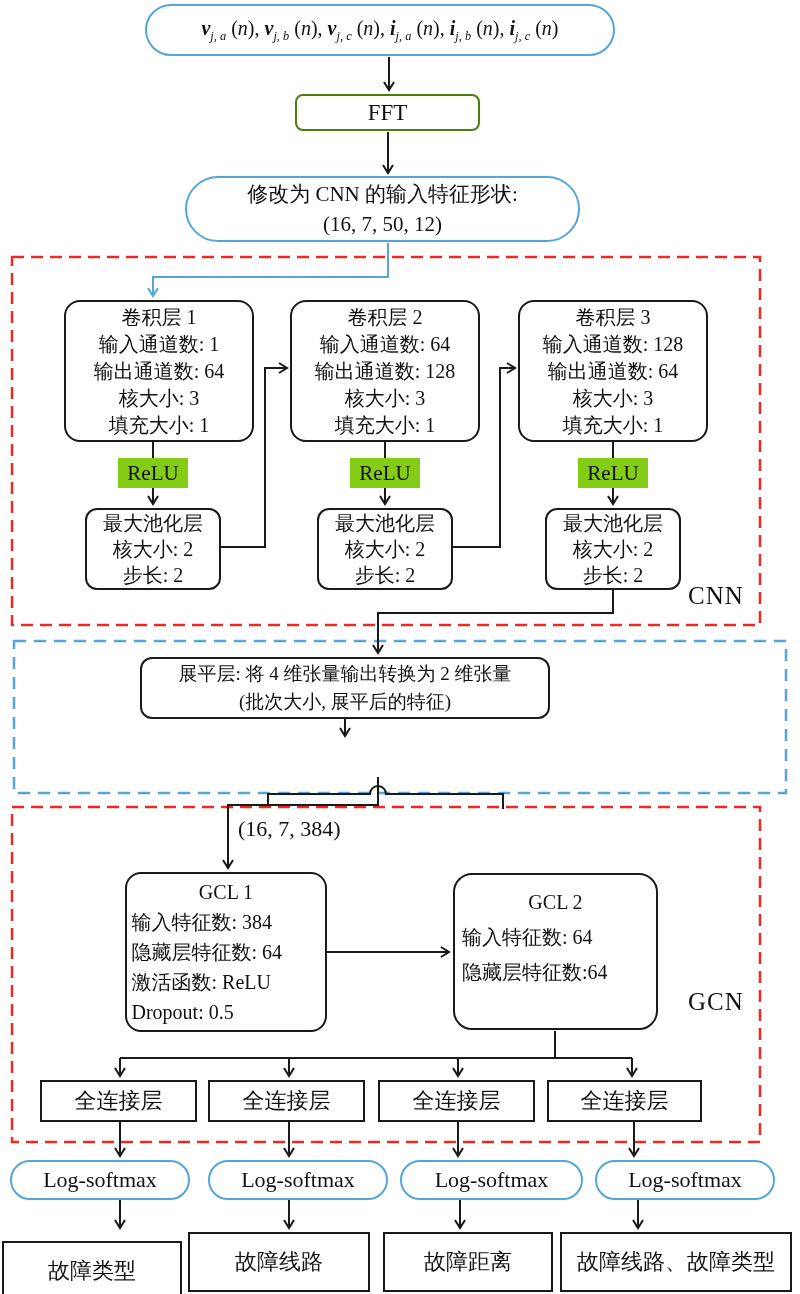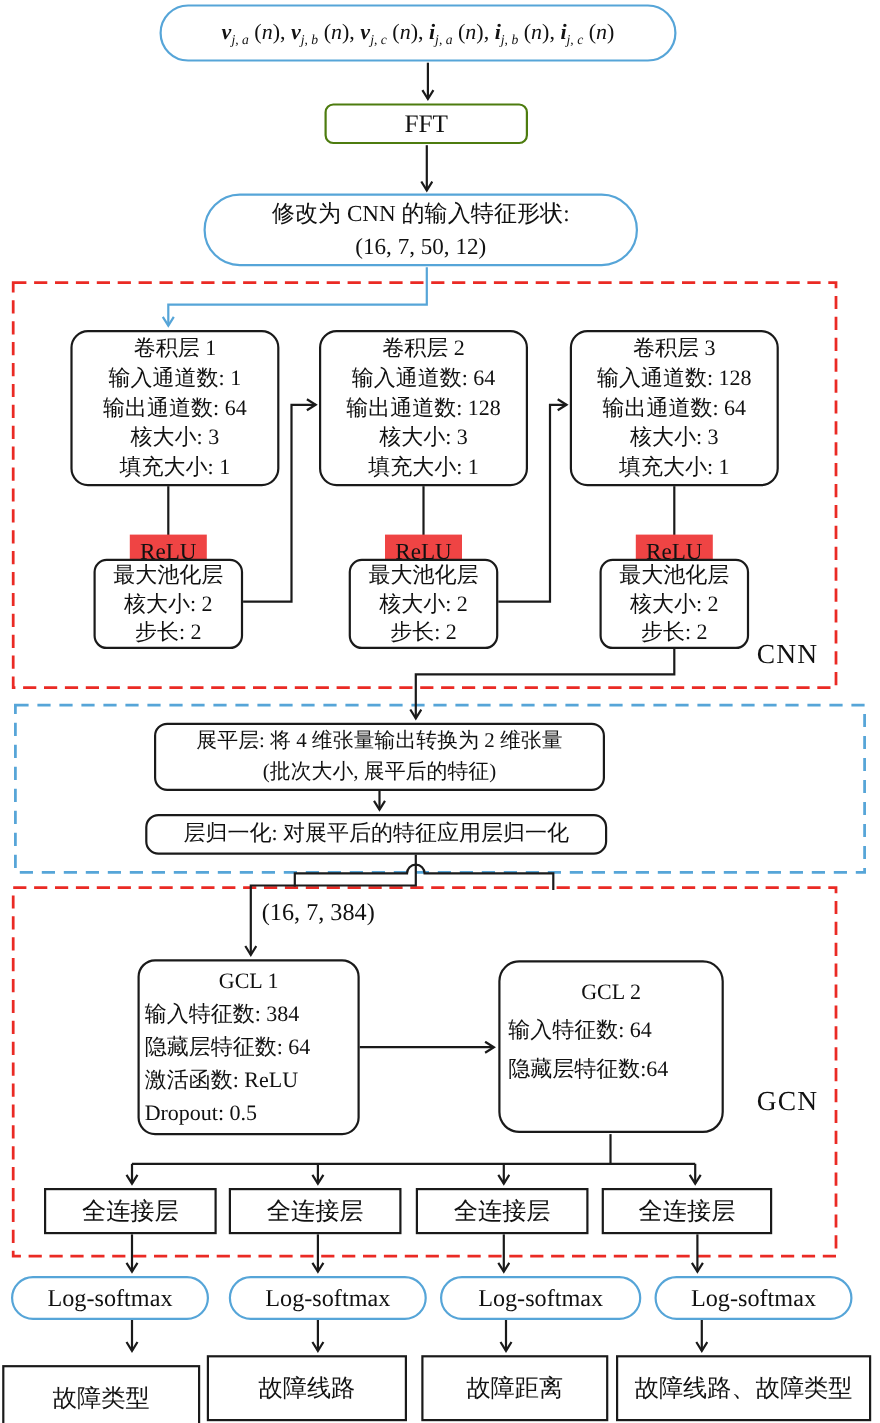--- a/index.html
+++ b/index.html
@@ -12,22 +12,22 @@
     display:flex;flex-direction:column;align-items:center;justify-content:center;
     text-align:center;background:#fff;line-height:1.35;
   }
   .stadium-blue{border:2px solid #56a5d8;border-radius:34px;}
   .pill-blue{border:2px solid #56a5d8;border-radius:21px;}
   .round-black{border:2px solid #1a1a1a;border-radius:16px;}
   .round-black-sm{border:2px solid #1a1a1a;border-radius:12px;}
   .rect-black{border:2px solid #1a1a1a;border-radius:0;}
   .fft{border:2px solid #4d7c0f;border-radius:8px;}
   .relu-label{
-    background:#ef4444;padding:0 3px;font-size:21px;line-height:28px;
-    display:flex;align-items:center;justify-content:center;z-index:3;margin-top:28px;
+    background:#84cc16;padding:0 3px;font-size:21px;line-height:28px;
+    display:flex;align-items:center;justify-content:center;z-index:3;
   }
   .region-label{font-size:25px;letter-spacing:1px;z-index:3;}
   .shape-label{font-size:22px;z-index:3;background:transparent;}
   svg.wires{position:absolute;left:0;top:0;z-index:2;pointer-events:none;}
   .node{z-index:3;}
   sub{font-size:0.62em;}
 </style>
 </head>
 <body>
 
@@ -110,23 +110,20 @@
   <div class="abs relu-label" style="left:118px;top:458px;width:70px;height:30px;">ReLU</div>
   <div class="abs relu-label" style="left:350px;top:458px;width:70px;height:30px;">ReLU</div>
   <div class="abs relu-label" style="left:578px;top:458px;width:70px;height:30px;">ReLU</div>
 
   <div class="abs node round-black-sm" style="left:85px;top:508px;width:136px;height:82px;font-size:20px;line-height:1.3;">最大池化层<br>核大小: 2<br>步长: 2</div>
   <div class="abs node round-black-sm" style="left:317px;top:508px;width:136px;height:82px;font-size:20px;line-height:1.3;">最大池化层<br>核大小: 2<br>步长: 2</div>
   <div class="abs node round-black-sm" style="left:545px;top:508px;width:136px;height:82px;font-size:20px;line-height:1.3;">最大池化层<br>核大小: 2<br>步长: 2</div>
 
   <div class="abs node round-black-sm" style="left:140px;top:657px;width:410px;height:62px;font-size:19px;line-height:1.5;">展平层: 将 4 维张量输出转换为 2 维张量<br>(批次大小, 展平后的特征)</div>
 
-  <div class="abs node round-black-sm" style="left:132px;top:740px;width:420px;height:37px;font-size:20px;">
-    <span>层归一化: 对展平后的特征应用层归一化</span>
-  </div>
 
   <div class="abs region-label" style="left:688px;top:988px;">GCN</div>
 
   <div class="abs shape-label" style="left:238px;top:816px;">(16, 7, 384)</div>
 
   <div class="abs node round-black" style="left:125px;top:872px;width:202px;height:160px;font-size:20px;line-height:1.5;">
     <div style="width:100%;text-align:center;">GCL 1</div>
     <div style="width:100%;text-align:left;padding-left:9px;">输入特征数: 384<br>隐藏层特征数: 64<br>激活函数: ReLU<br>Dropout: 0.5</div>
   </div>
 

